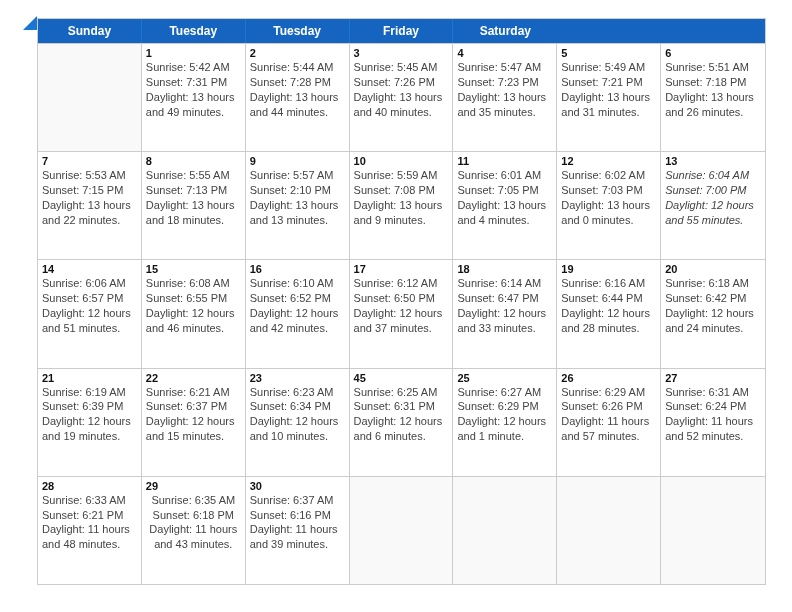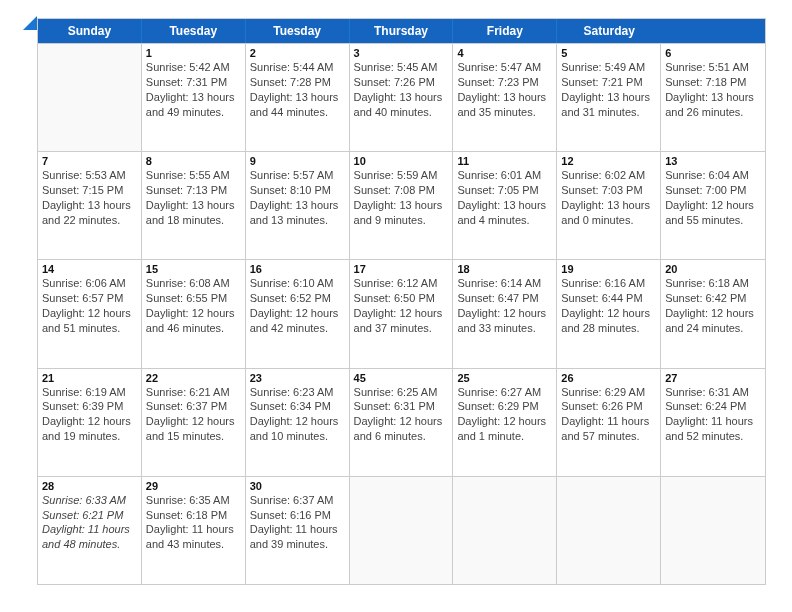--- a/index.html
+++ b/index.html
@@ -148,21 +148,20 @@
       <div class="month-title"></div>
       <div class="subtitle"></div>
     </div>
   </div>
 
   <div class="calendar">
     <div class="cal-header">
     <div class="cal-header-cell">Sunday</div>
         <div class="cal-header-cell">Tuesday</div>
         <div class="cal-header-cell">Tuesday</div>
-        <div class="cal-header-cell">Thursday</div>
         <div class="cal-header-cell">Friday</div>
         <div class="cal-header-cell">Saturday</div>
       </div>
     <div class="cal-body">
     <div class="cal-week">
           <div class="cal-cell empty-cell"></div>
           <div class="cal-cell">
             <div class="cell-day">1</div>
             <div class="cell-info" style="white-space: pre-line;">Sunrise: 5:42 AM
 Sunset: 7:31 PM
@@ -216,21 +215,21 @@
           <div class="cal-cell">
             <div class="cell-day">8</div>
             <div class="cell-info" style="white-space: pre-line;">Sunrise: 5:55 AM
 Sunset: 7:13 PM
 Daylight: 13 hours
 and 18 minutes.</div>
           </div>
           <div class="cal-cell">
             <div class="cell-day">9</div>
             <div class="cell-info" style="white-space: pre-line;">Sunrise: 5:57 AM
-Sunset: 8:10 PM
+Sunset: 2:10 PM
 Daylight: 13 hours
 and 13 minutes.</div>
           </div>
           <div class="cal-cell">
             <div class="cell-day">10</div>
             <div class="cell-info" style="white-space: pre-line;">Sunrise: 5:59 AM
 Sunset: 7:08 PM
 Daylight: 13 hours
 and 9 minutes.</div>
           </div>
@@ -243,21 +242,21 @@
           </div>
           <div class="cal-cell">
             <div class="cell-day">12</div>
             <div class="cell-info" style="white-space: pre-line;">Sunrise: 6:02 AM
 Sunset: 7:03 PM
 Daylight: 13 hours
 and 0 minutes.</div>
           </div>
           <div class="cal-cell">
             <div class="cell-day">13</div>
-            <div class="cell-info" style="white-space: pre-line;">Sunrise: 6:04 AM
+            <div class="cell-info" style="white-space: pre-line; font-style: italic;">Sunrise: 6:04 AM
 Sunset: 7:00 PM
 Daylight: 12 hours
 and 55 minutes.</div>
           </div>
         </div>
         <div class="cal-week">
           <div class="cal-cell">
             <div class="cell-day">14</div>
             <div class="cell-info" style="white-space: pre-line;">Sunrise: 6:06 AM
 Sunset: 6:57 PM
@@ -354,28 +353,28 @@
             <div class="cell-day">27</div>
             <div class="cell-info" style="white-space: pre-line;">Sunrise: 6:31 AM
 Sunset: 6:24 PM
 Daylight: 11 hours
 and 52 minutes.</div>
           </div>
         </div>
         <div class="cal-week">
           <div class="cal-cell">
             <div class="cell-day">28</div>
-            <div class="cell-info" style="white-space: pre-line; font-style: italic;">Sunrise: 6:33 AM
+            <div class="cell-info" style="white-space: pre-line;">Sunrise: 6:33 AM
 Sunset: 6:21 PM
 Daylight: 11 hours
 and 48 minutes.</div>
           </div>
           <div class="cal-cell">
             <div class="cell-day">29</div>
-            <div class="cell-info" style="white-space: pre-line;">Sunrise: 6:35 AM
+            <div class="cell-info" style="white-space: pre-line; text-align: center;">Sunrise: 6:35 AM
 Sunset: 6:18 PM
 Daylight: 11 hours
 and 43 minutes.</div>
           </div>
           <div class="cal-cell">
             <div class="cell-day">30</div>
             <div class="cell-info" style="white-space: pre-line;">Sunrise: 6:37 AM
 Sunset: 6:16 PM
 Daylight: 11 hours
 and 39 minutes.</div>

